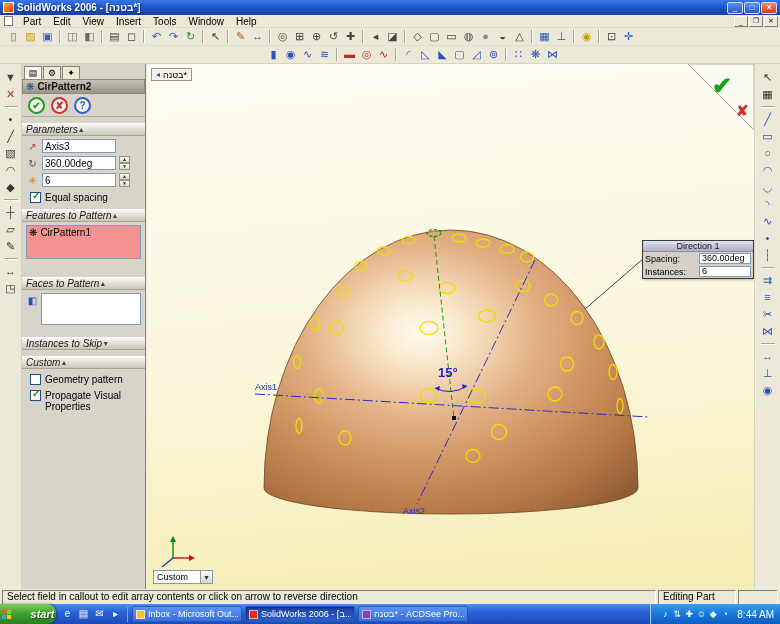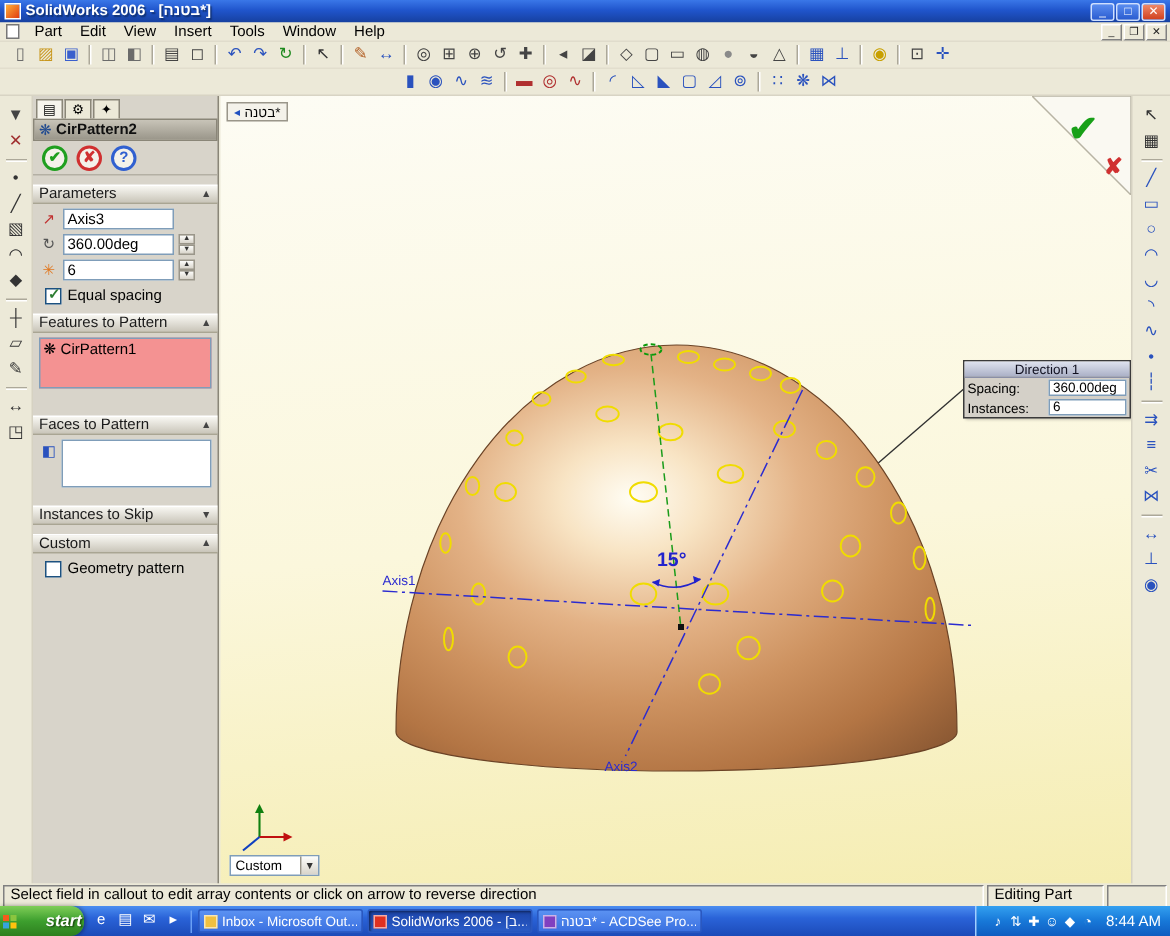--- a/index.html
+++ b/index.html
@@ -61,21 +61,21 @@
   .pm-actions { height:23px; display:flex; align-items:center; gap:6px; padding-left:6px;
     border-bottom:1px solid #b4b0a4; }
   .pmbtn { width:17px; height:17px; border-radius:50%; background:#f4f2ea;
     display:flex; align-items:center; justify-content:center; font-size:10px; font-weight:bold; }
   .pmbtn.ok { border:2px solid #1f9f1f; color:#1f9f1f; }
   .pmbtn.cancel { border:2px solid #d03030; color:#d03030; }
   .pmbtn.help { border:2px solid #3060d0; color:#3060d0; }
   .sec { margin-top:6px; }
   .sec-hdr { height:13px; background:linear-gradient(180deg,#f8f7f2,#c9c5b9);
     border-top:1px solid #fff; border-bottom:1px solid #a9a593;
-    display:flex; align-items:center; justify-content:space-between; padding:0 4px; color:#1a1a1a; }
+    display:flex; align-items:center; justify-content:flex-start; padding:0 4px; color:#1a1a1a;font-style:italic; }
   .sec-arrow { font-size:7px; color:#444; }
   .fld { display:flex; align-items:center; gap:3px; margin:3px 4px 0 4px; }
   .fld-ic { width:13px; text-align:center; font-size:10px; flex:0 0 auto; }
   .fld input { width:74px; height:14px; font-size:10px; border:1px solid #7f9db9; padding:0 2px; background:#fff; }
   .spin { display:flex; flex-direction:column; width:11px; height:14px; }
   .spin span { flex:1; background:linear-gradient(180deg,#fdfdfb,#d8d4ca); border:1px solid #9a968a;
     display:flex; align-items:center; justify-content:center; font-size:5px; color:#333; line-height:1; }
   .cbrow { display:flex; align-items:flex-start; gap:4px; margin:5px 4px 0 8px; }
   .cb { width:11px; height:11px; background:#fff; border:1px solid #1c5180; position:relative; flex:0 0 auto; }
   .cb.checked::after { content:"✓"; position:absolute; left:1px; top:-3px; font-size:10px; color:#2e7d32; font-weight:bold; }
@@ -344,20 +344,24 @@
       </div>
 
       <div class="sec">
         <div class="sec-hdr">
           <span>Custom</span>
           <span class="sec-arrow">▲</span>
         </div>
         <div class="cbrow">
           <span class="cb"></span>
           <span class="cb-lbl">Geometry pattern</span>
+        </div>
+        <div class="cbrow">
+          <span class="cb checked"></span>
+          <span class="cb-lbl" style="width:86px">Propagate Visual Properties</span>
         </div>
       </div>
     </div>
 
     <div class="viewport">
       <svg class="scene" width="607" height="525" viewBox="0 0 607 525">
         <defs>
           <radialGradient id="domeGrad" cx="42%" cy="36%" r="80%">
             <stop offset="0%" stop-color="#fffdf4"></stop>
             <stop offset="16%" stop-color="#f8e4c4"></stop>

